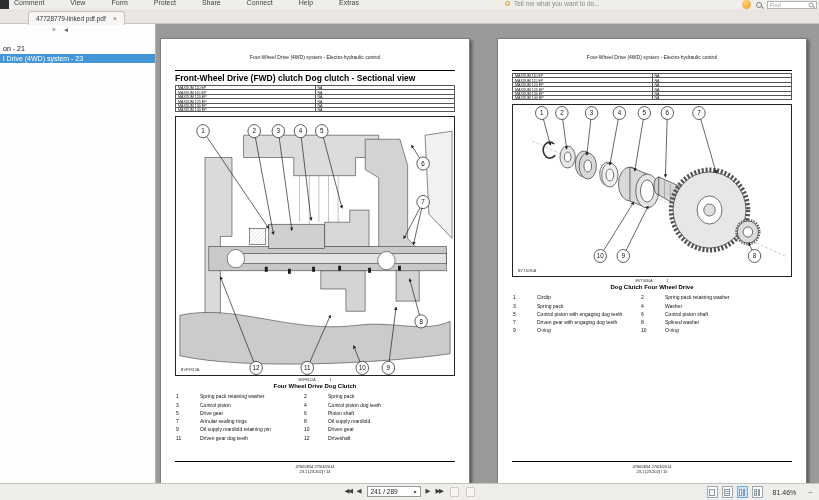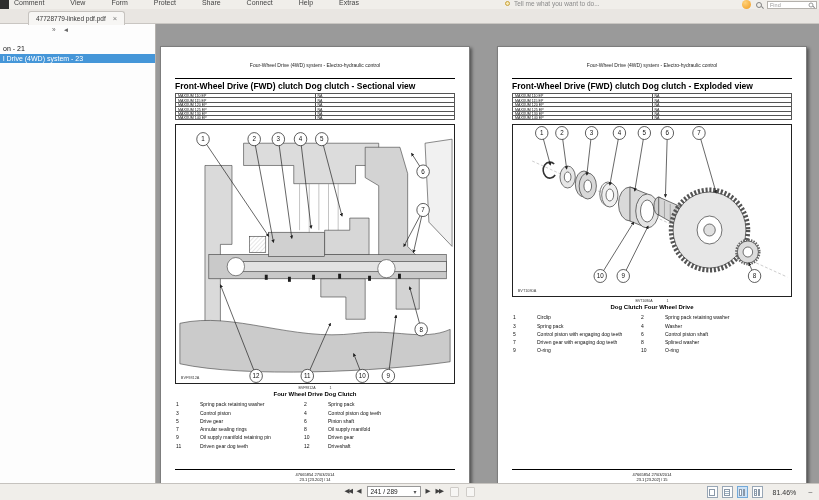--- a/index.html
+++ b/index.html
@@ -31,21 +31,21 @@
   .tab-close { color:#777; font-size:7.5px; line-height:1; }
 
   
   .content { display:flex; height:459px; }
   .sidebar { width:156px; background:#fdfdfd; border-right:1px solid #b5b2ae; position:relative; }
   .side-tools { padding:2px 0 0 52px; font-size:6.5px; color:#666; display:flex; gap:7px; }
   .bm { font-size:7px; color:#111; padding:1px 0 1px 3px; margin-top:1px; white-space:nowrap; overflow:hidden; }
   .bm-first { margin-top:11px; }
   .bm-selected { background:#4596d8; color:#fff; }
 
-  .docarea { flex:1; background:#9a9a9a; display:flex; gap:27px; padding:22px 0 0 4px; overflow:hidden; }
+  .docarea { flex:1; background:#9a9a9a; display:flex; gap:27px; padding:14px 0 0 4px; overflow:hidden; }
   .page { width:310px; height:452px; background:#fff; border:1px solid #7d7d7d;
     box-shadow:2px 2px 3px rgba(0,0,0,.45); position:relative; font-family:"Liberation Sans",sans-serif; }
   .run-head { margin-top:15px; text-align:center; font-size:5px; color:#222; }
   .hrule { border-top:1.5px solid #000; margin:10px 14px 0; }
   .ptitle { margin:2px 14px 0; font-size:8.5px; font-weight:bold; color:#000; white-space:nowrap; overflow:hidden; }
   .mtable { margin:2px 14px 0; display:grid; grid-template-columns:50% 50%;
     border-right:.5px solid #555; border-bottom:.5px solid #555; }
   .mt-cell { border-top:.5px solid #555; border-left:.5px solid #555;
     font-size:3.6px; line-height:1.2; padding:.4px 2px; color:#111; height:4.4px; }
   .figure { margin:4px 14px 0; border:1px solid #222; background:#fff; }
@@ -282,21 +282,20 @@
 
       <div class="pfooter">
         <div>47665854 27/03/2014</div>
         <div>23.1 [23.202] / 14</div>
       </div>
     </section>
 
     <section class="page">
       <div class="run-head">Four-Wheel Drive (4WD) system - Electro-hydraulic control</div>
       <div class="hrule"></div>
-      <div class="ptitle">Front-Wheel Drive (FWD) clutch Dog clutch - Exploded view</div>
       <div class="mtable">
 
           <div class="mt-cell">MAXXUM 110 EP</div>
           <div class="mt-cell">NA</div>
 
           <div class="mt-cell">MAXXUM 115 EP</div>
           <div class="mt-cell">NA</div>
 
           <div class="mt-cell">MAXXUM 120 EP</div>
           <div class="mt-cell">NA</div>

